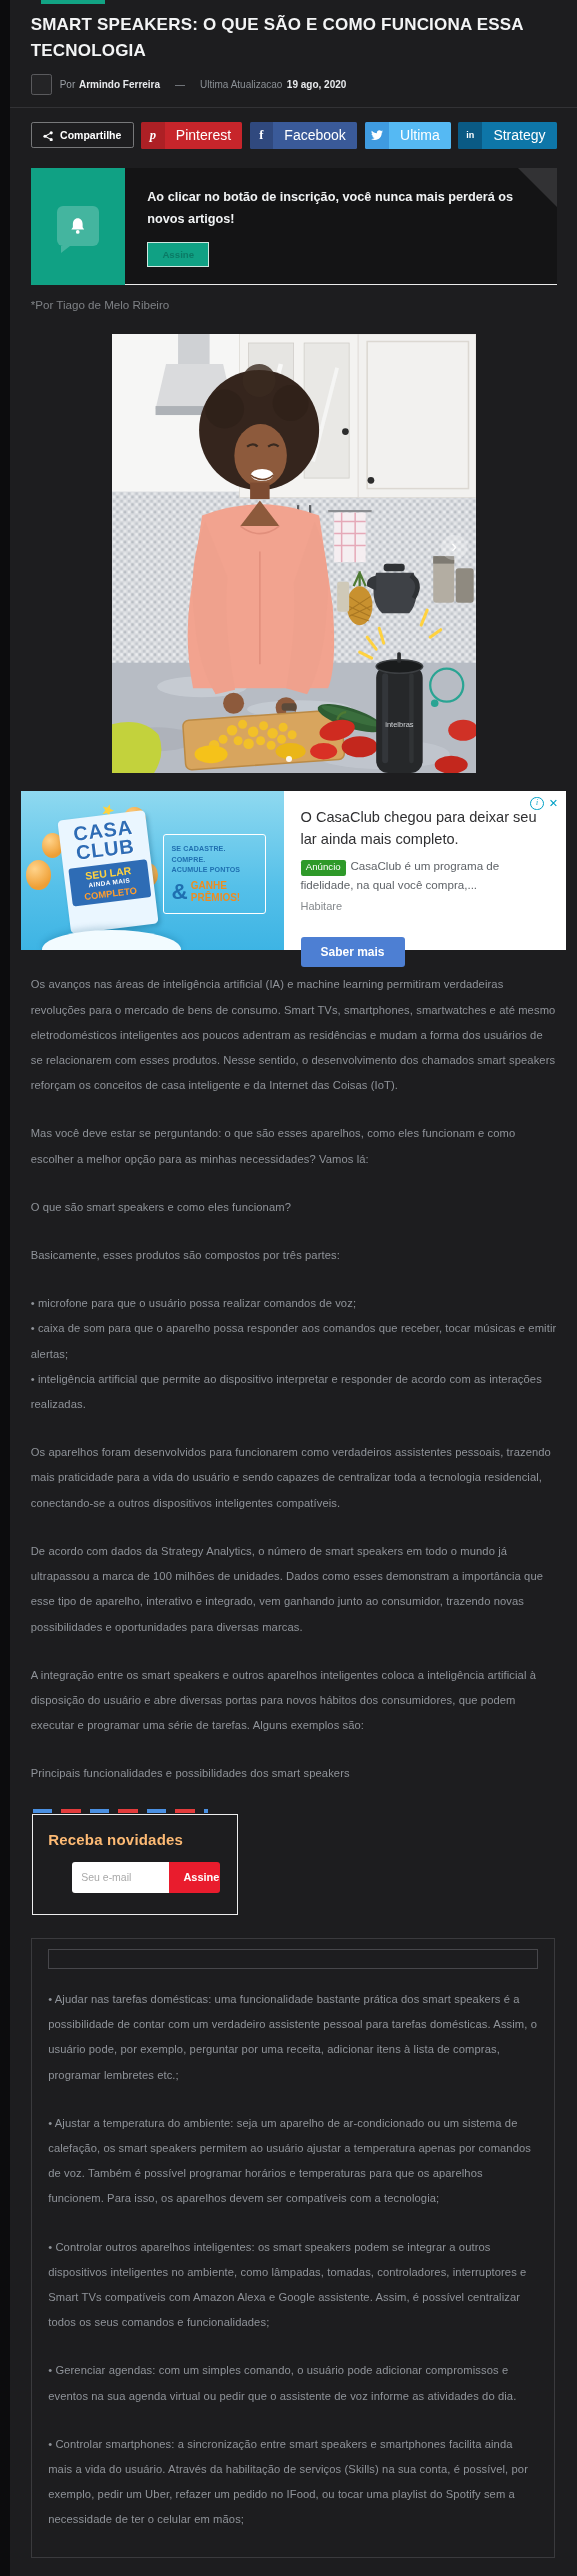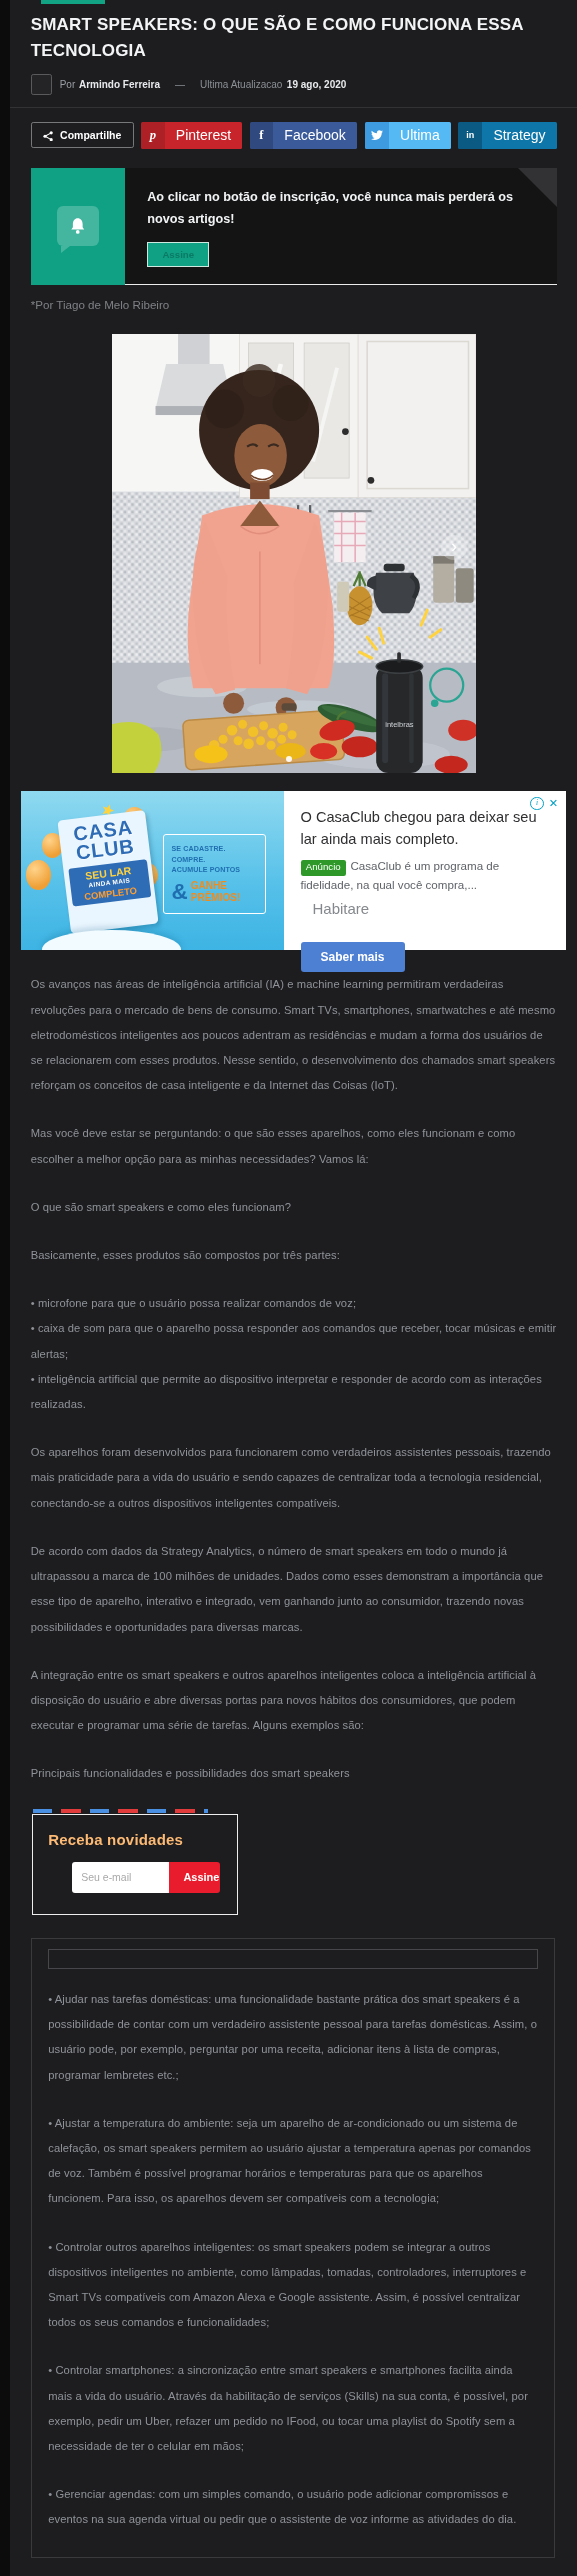--- a/index.html
+++ b/index.html
@@ -79,21 +79,21 @@
   .promo-orange{color:#f08c1e;font-weight:bold;font-size:10px;line-height:1.2;}
   .pedestal{position:absolute;left:21px;bottom:-19.5px;width:139px;height:39px;background:#f2fbff;border-radius:50%;box-shadow:0 -3px 6px rgba(0,80,120,.2);}
   .ad-star{position:absolute;left:81px;top:13.5px;width:12px;height:12px;background:#ffd23f;transform:rotate(20deg);clip-path:polygon(50% 0,63% 35%,100% 38%,70% 60%,82% 100%,50% 76%,18% 100%,30% 60%,0 38%,37% 35%);}
   .ad-body{flex:1;background:#ffffff;position:relative;padding:13.5px 16.5px 0;box-sizing:border-box;}
   .ad-corner{position:absolute;top:6px;right:7.5px;display:flex;gap:5.2px;align-items:center;}
   .ad-info{width:11.2px;height:11.2px;border:1.1px solid #00a0c6;border-radius:50%;color:#00a0c6;font-size:7.5px;line-height:10.5px;text-align:center;font-family:"Liberation Serif",serif;font-style:italic;cursor:pointer;}
   .ad-close{color:#00a0c6;font-size:11.2px;line-height:11.2px;cursor:pointer;}
   .ad-title{margin:3px 0 7.5px;color:#2f2f31;font-size:14.6px;line-height:1.45;font-weight:normal;}
   .ad-desc{margin:0;color:#5f6368;font-size:11.6px;line-height:1.5;}
   .ad-badge{display:inline-block;background:#2e9929;color:#fff;font-size:9.7px;padding:0.7px 5.2px 1.5px;border-radius:2.2px;margin-right:4.5px;}
-  .ad-advertiser{margin-top:6px;color:#85898d;font-size:15px;margin-left:12px;}
+  .ad-advertiser{margin-top:6px;color:#85898d;font-size:11px;}
   .ad-cta{margin-top:25px;background:#4d7fd3;border:none;color:#fff;font-weight:bold;font-size:12px;padding:8.2px 20px;border-radius:3px;cursor:pointer;font-family:"Liberation Sans",sans-serif;}
   
   .article-text{margin-top:22.5px;}
   .article-text p, .boxed p{color:#8f9399;font-size:11.2px;line-height:2.25;margin:0 0 23px;letter-spacing:0.1px;}
   
   .newsletter{position:relative;width:174px;border:0.7px solid #eeeeee;padding:16.5px 15px 21px;margin:27px 0 22.5px 1.5px;}
   .newsletter::before{content:"";position:absolute;top:-5.2px;left:-0.7px;width:175px;height:3.7px;
     background:repeating-linear-gradient(90deg,#4a90e2 0 19.5px,transparent 19.5px 28.5px,#e23b3b 28.5px 48px,transparent 48px 57px);}
   .nl-title{margin:0 0 13.5px;color:#fdba74;font-size:15px;font-weight:bold;letter-spacing:0.2px;}
   .nl-form{display:flex;border-radius:3px;overflow:hidden;width:148px;margin-left:24px;}
@@ -375,18 +375,18 @@
       <input class="nl-input" type="text" placeholder="Seu e-mail" style="">
       <button class="nl-btn">Assine</button>
     </div>
   </div>
 
   <div class="boxed">
     <div class="inner-frame"></div>
     <p>• Ajudar nas tarefas domésticas: uma funcionalidade bastante prática dos smart speakers é a possibilidade de contar com um verdadeiro assistente pessoal para tarefas domésticas. Assim, o usuário pode, por exemplo, perguntar por uma receita, adicionar itens à lista de compras, programar lembretes etc.;</p>
     <p>• Ajustar a temperatura do ambiente: seja um aparelho de ar-condicionado ou um sistema de calefação, os smart speakers permitem ao usuário ajustar a temperatura apenas por comandos de voz. Também é possível programar horários e temperaturas para que os aparelhos funcionem. Para isso, os aparelhos devem ser compatíveis com a tecnologia;</p>
     <p>• Controlar outros aparelhos inteligentes: os smart speakers podem se integrar a outros dispositivos inteligentes no ambiente, como lâmpadas, tomadas, controladores, interruptores e Smart TVs compatíveis com Amazon Alexa e Google assistente. Assim, é possível centralizar todos os seus comandos e funcionalidades;</p>
+    <p>• Gerenciar agendas: com um simples comando, o usuário pode adicionar compromissos e eventos na sua agenda virtual ou pedir que o assistente de voz informe as atividades do dia.</p>
     <p>• Controlar smartphones: a sincronização entre smart speakers e smartphones facilita ainda mais a vida do usuário. Através da habilitação de serviços (Skills) na sua conta, é possível, por exemplo, pedir um Uber, refazer um pedido no IFood, ou tocar uma playlist do Spotify sem a necessidade de ter o celular em mãos;</p>
-    <p>• Gerenciar agendas: com um simples comando, o usuário pode adicionar compromissos e eventos na sua agenda virtual ou pedir que o assistente de voz informe as atividades do dia.</p>
   </div>
 
 </div>
 
 
 </body></html>

